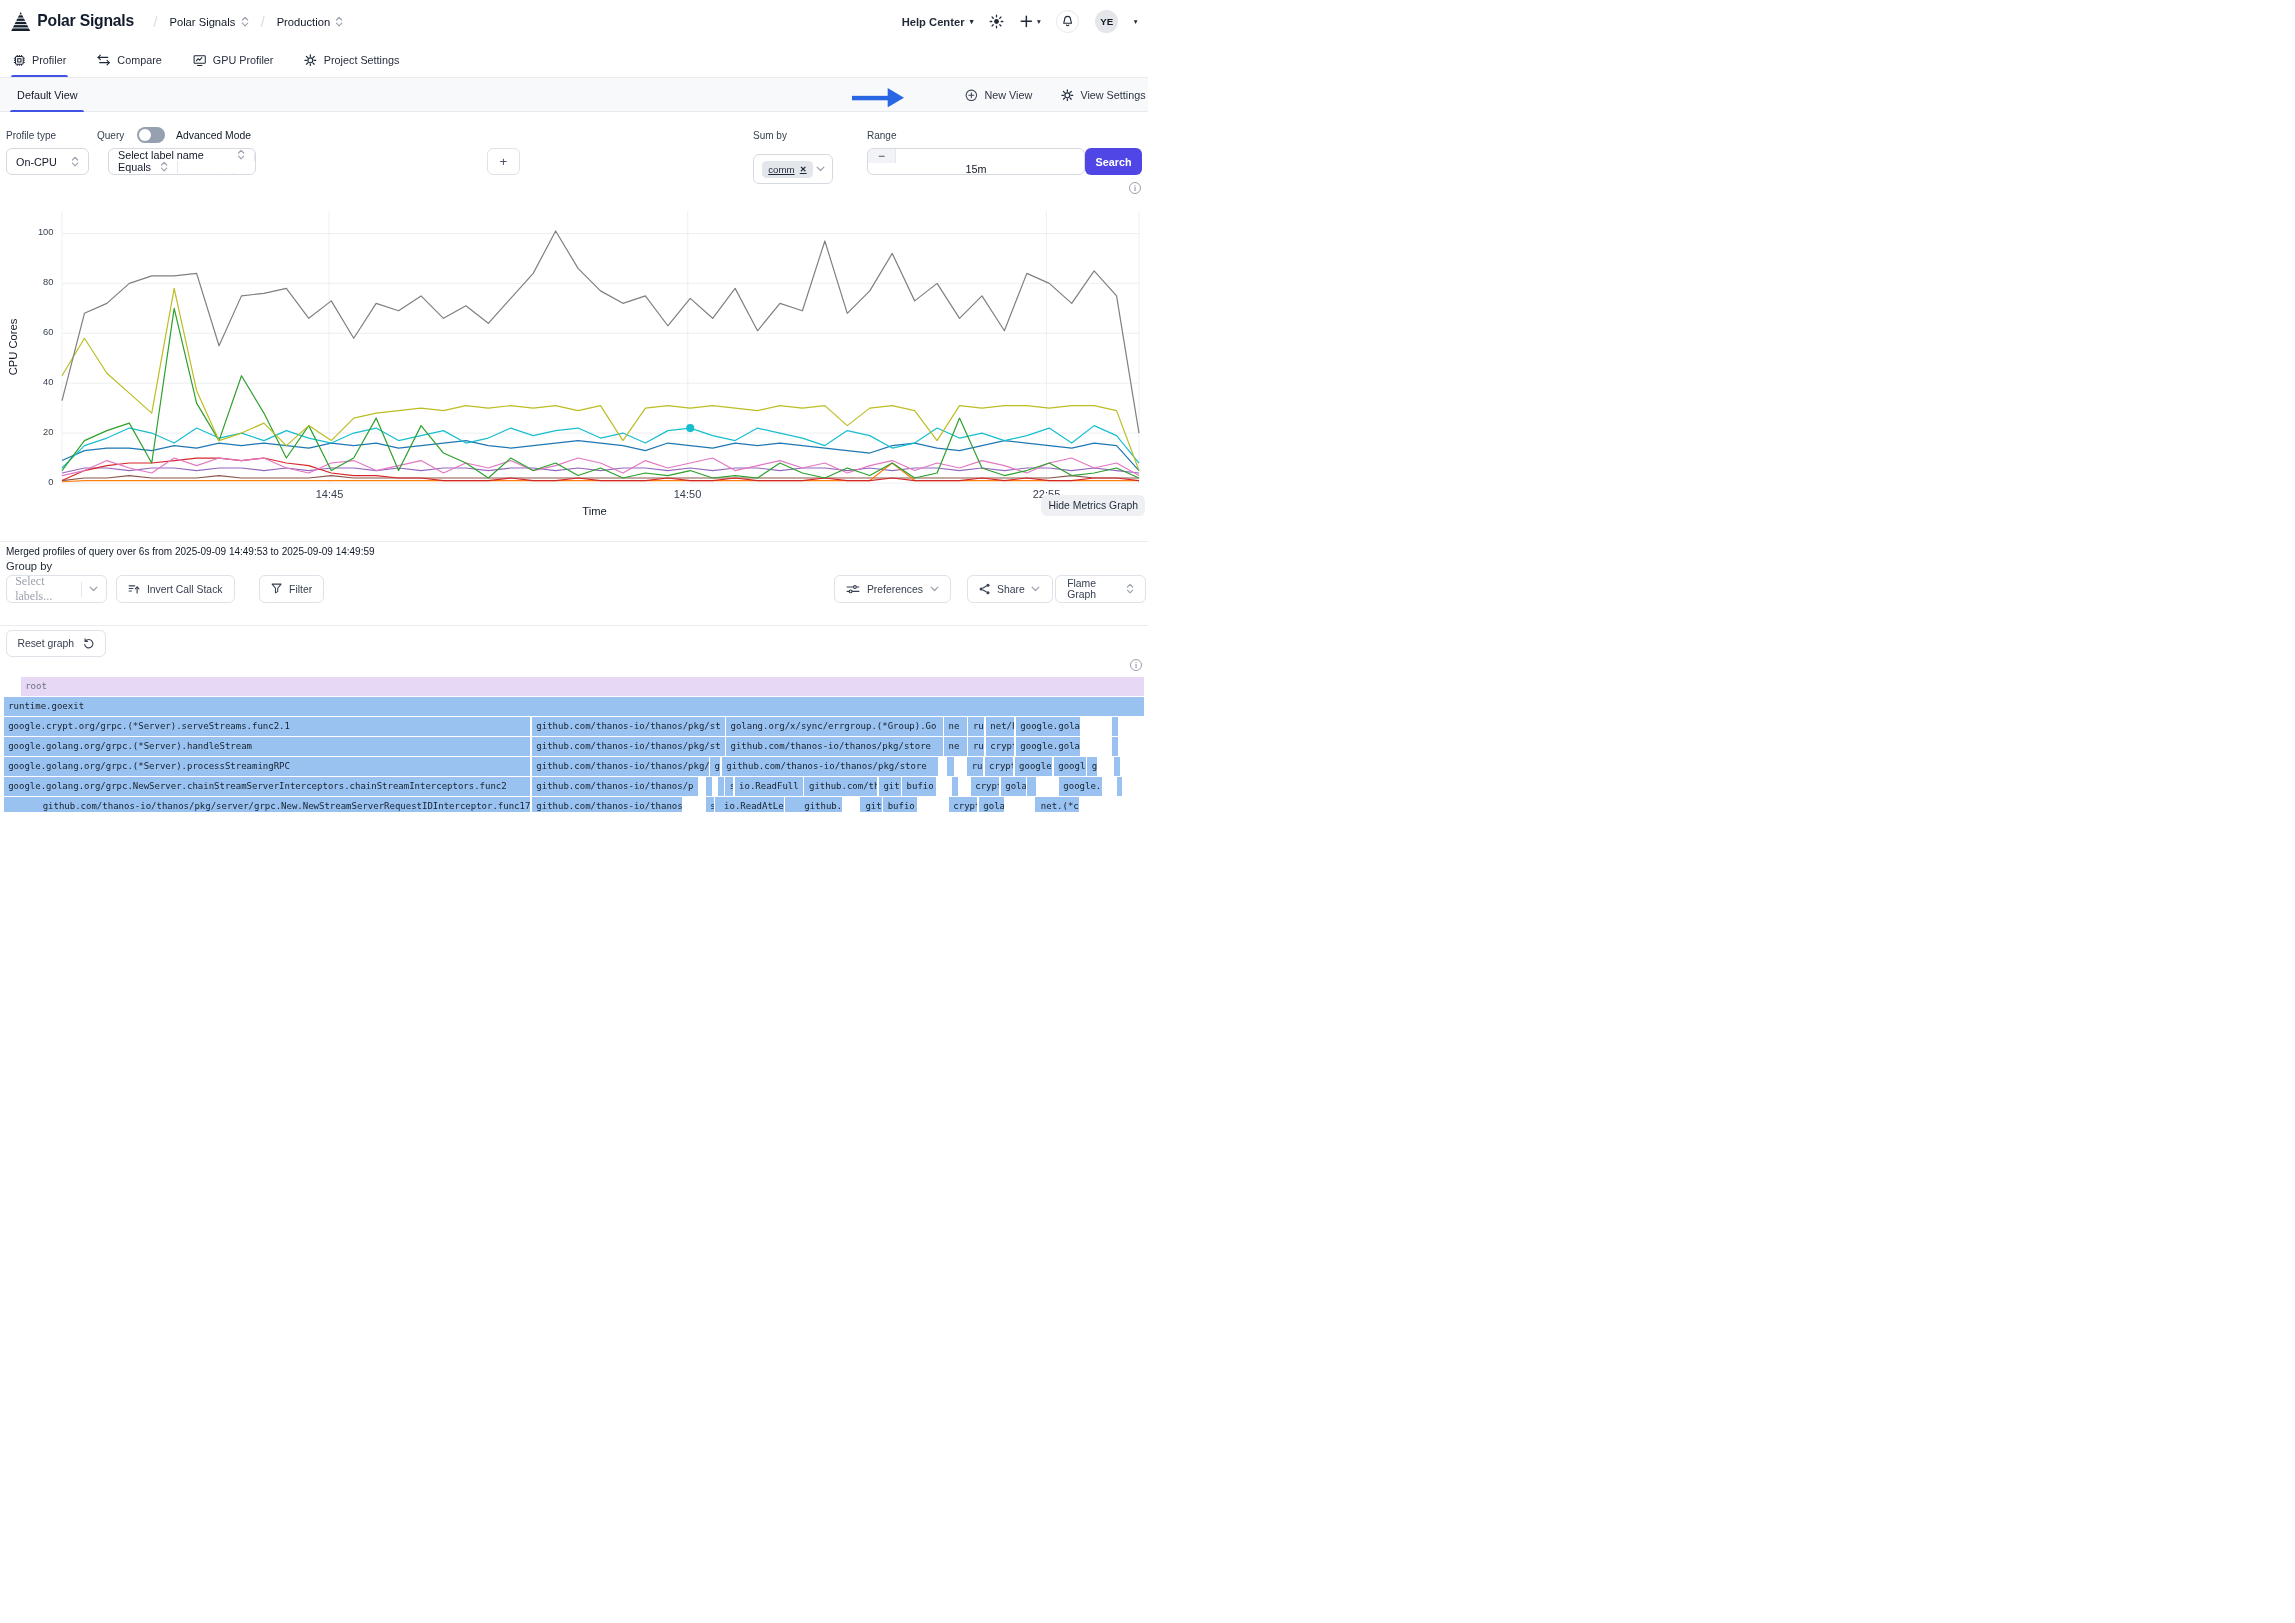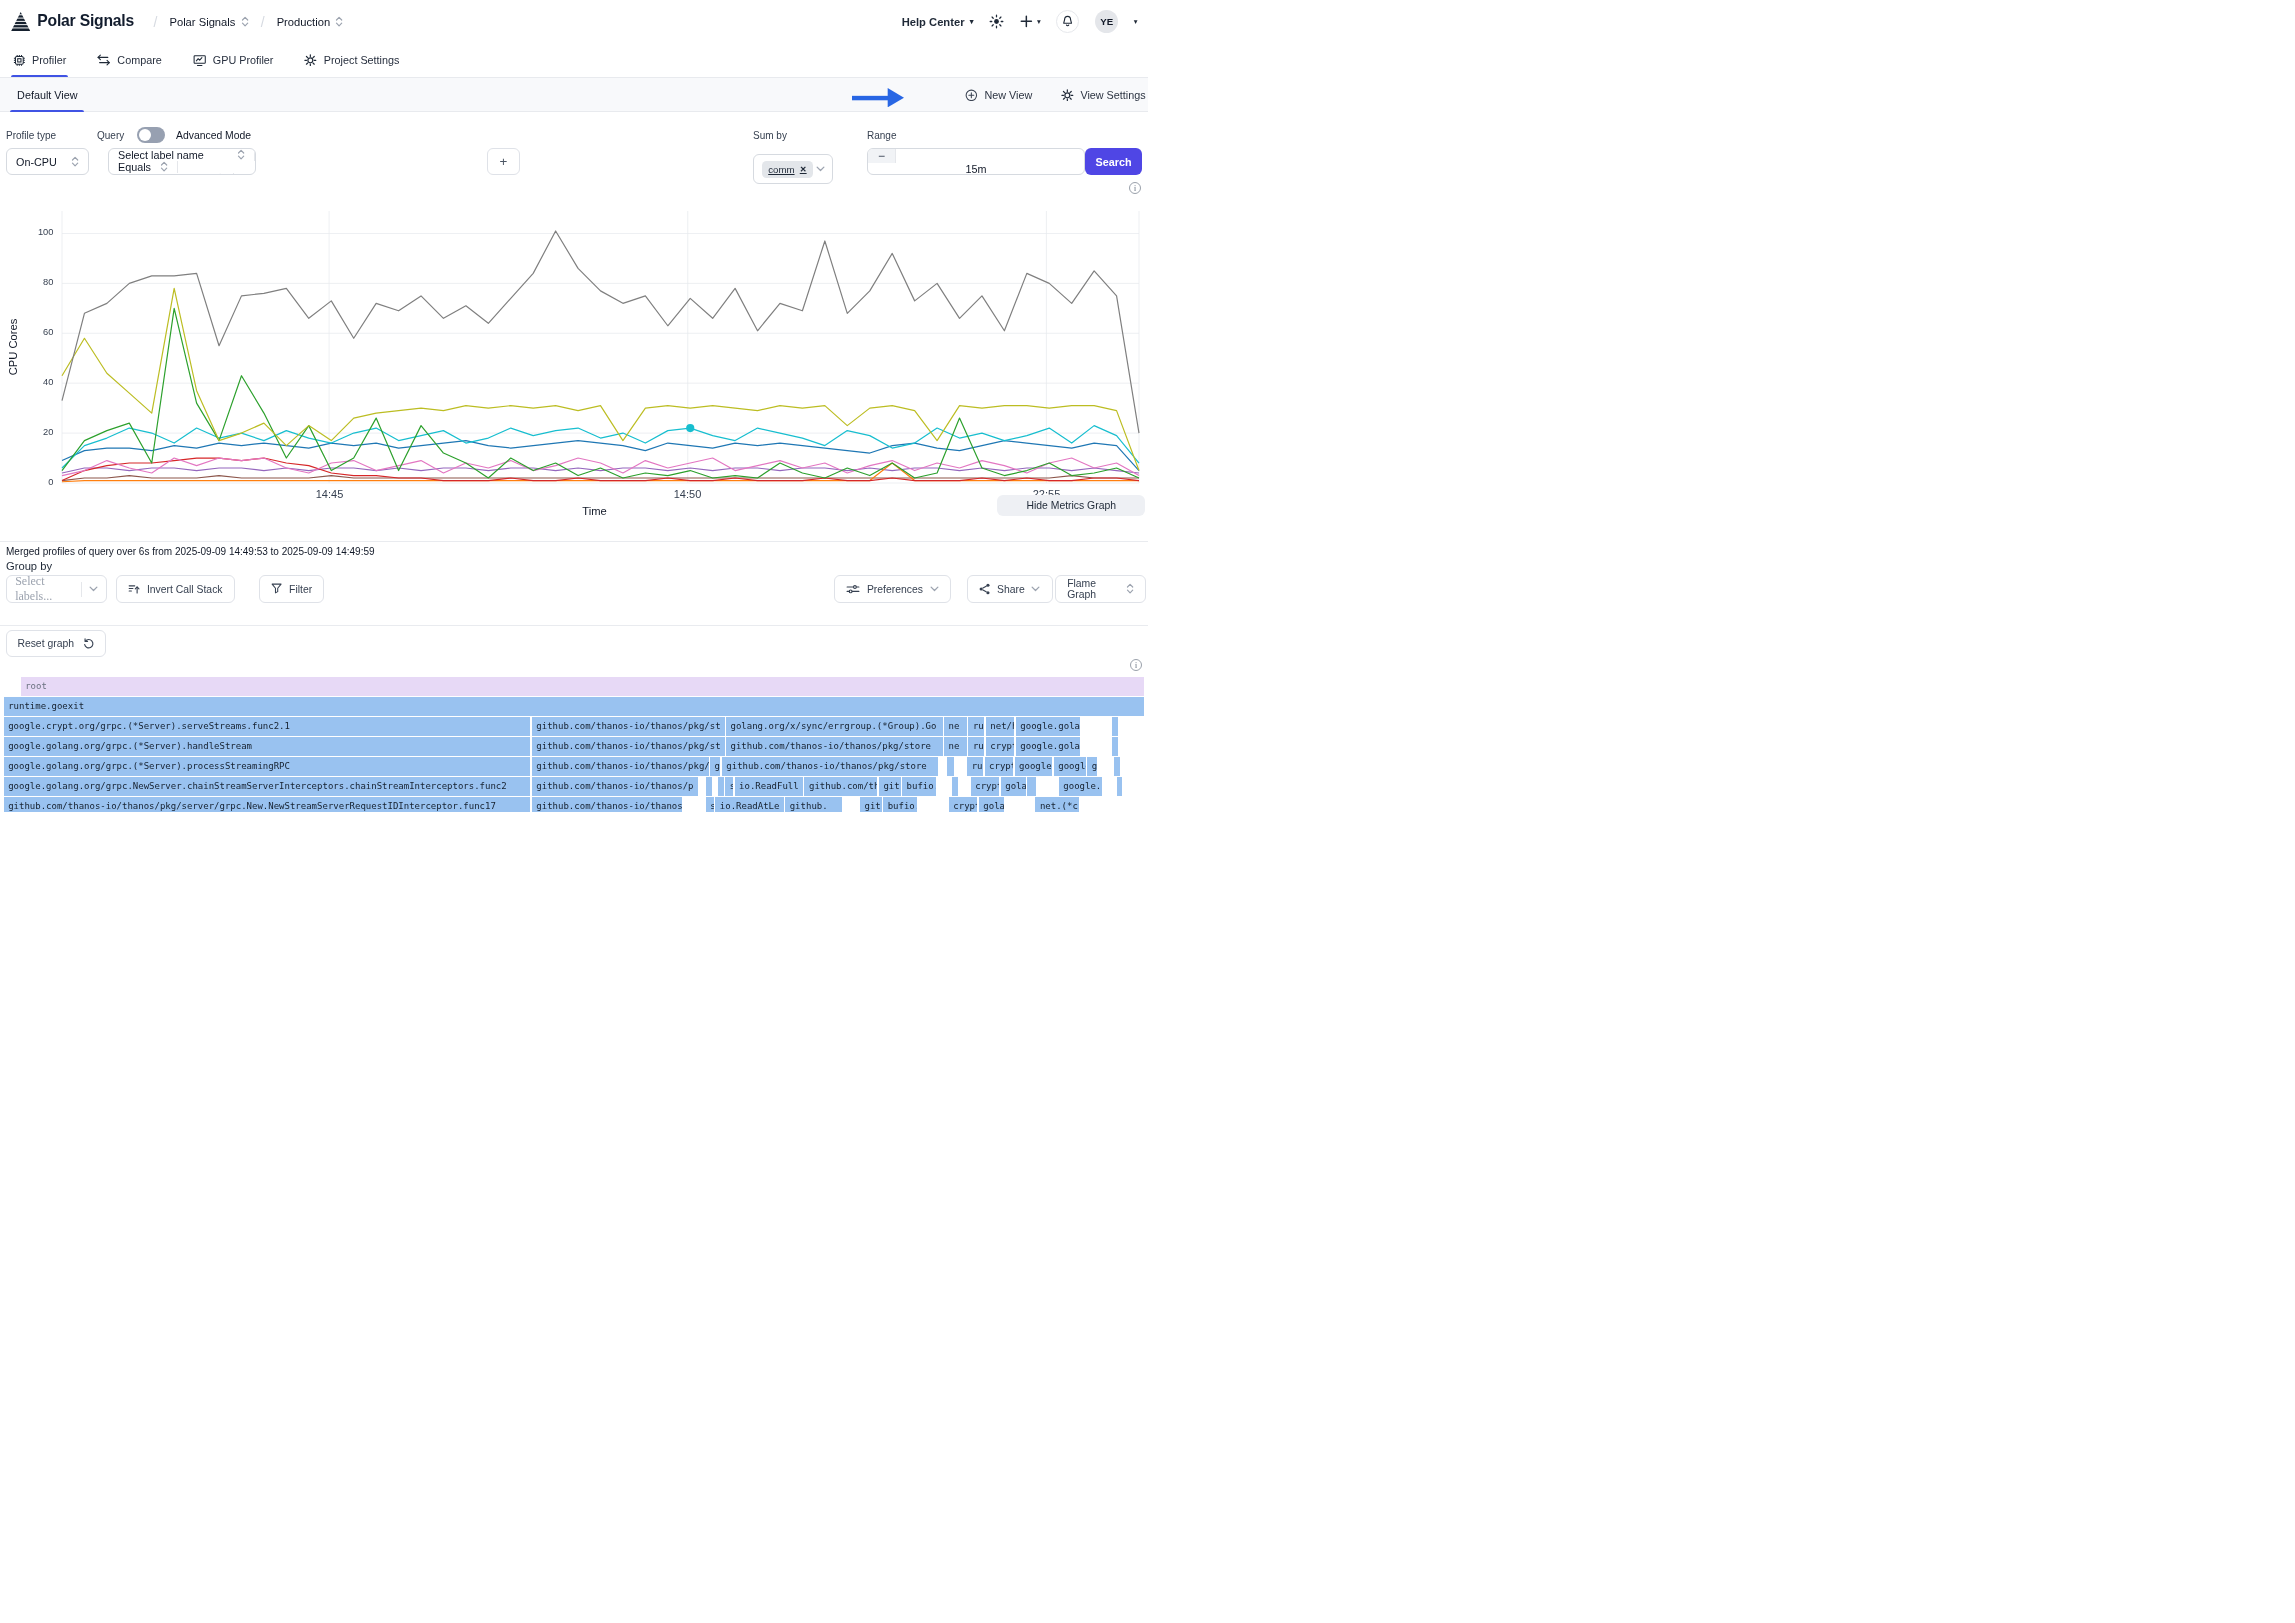--- a/index.html
+++ b/index.html
@@ -51,21 +51,21 @@
   .range-seg { width:28px; display:flex; align-items:center; justify-content:center; background:#f1f3f6; color:#374151; font-size:12px; cursor:pointer; }
   .search-btn { position:absolute; background:#4f46e5; color:#fff; border:none; border-radius:6px; font-size:10.8px; font-weight:600; display:flex; align-items:center; justify-content:center; cursor:pointer; font-family:"Liberation Sans",sans-serif; }
   .info { position:absolute; width:12px; height:12px; border:1.2px solid #9aa1ab; border-radius:50%; color:#9aa1ab; font-size:7.5px; font-weight:700; display:flex; align-items:center; justify-content:center; cursor:pointer; font-family:"Liberation Serif",serif; }
 
   
   .plot { left:62px; top:211px; width:1077px; height:272px; cursor:crosshair; }
   .plot svg { display:block; width:100%; height:100%; overflow:visible; }
   .ytick { position:absolute; left:13.4px; width:40px; text-align:right; font-size:9.3px; color:#374151; }
   .xtick { position:absolute; top:488px; width:45px; text-align:center; font-size:11px; color:#374151; }
   .axis-label { position:absolute; font-size:11.2px; color:#111827; }
-  .hide-btn { position:absolute; background:#eef0f4; border:none; border-radius:6px; font-size:10.4px; color:#1f2937; padding:0 29px; height:21px; display:flex; align-items:center; cursor:pointer; font-family:"Liberation Sans",sans-serif; }
+  .hide-btn { position:absolute; background:#eef0f4; border:none; border-radius:6px; font-size:10.4px; color:#1f2937; padding:0 7px; height:21px; display:flex; align-items:center; cursor:pointer; font-family:"Liberation Sans",sans-serif; }
   .divider { position:absolute; left:0; right:0; height:0.7px; background:#e9ebef; }
 
   
   .toolbtn { position:absolute; top:575px; height:28px; display:flex; align-items:center; gap:6.7px; background:#fff; border:0.7px solid #dfe2e8; border-radius:6px; padding:0 11.2px; font-size:10.4px; color:#374151; cursor:pointer; }
 
   
   .flame-row { position:absolute; left:3.7px; width:1140px; height:18.6px; display:flex; gap:1.5px; }
   .fcell { flex:0 0 auto; height:18.6px; background:#99c2f0; overflow:hidden; white-space:nowrap; font-family:"DejaVu Sans Mono","Liberation Mono",monospace; font-size:9px; line-height:18.6px; color:#15202e; padding-left:4.5px; cursor:pointer; }
   .fcell.root { background:#e7d9f6; color:#6b7280; }
   .fcell.gap { background:transparent; cursor:default; padding:0; }
@@ -499,21 +499,21 @@
         <div class="fcell" style="width: 0.5%;"></div>
         <div class="fcell gap" style="width: 0.9%;"></div>
         <div class="fcell" style="width: 2.5%;">crypt</div>
         <div class="fcell" style="width: 2.2%;">gola</div>
         <div class="fcell" style="width: 0.8%;"></div>
         <div class="fcell gap" style="width: 1.7%;"></div>
         <div class="fcell" style="width: 3.8%;">google.</div>
         <div class="fcell gap" style="width: 1%;"></div>
         <div class="fcell" style="width: 0.5%;"></div>
       </div>
-      <div class="flame-row" style="top: 797px;">
+      <div class="flame-row" style="top: 797px; text-align: right;">
         <div class="fcell" style="width: 46.2%;">github.com/thanos-io/thanos/pkg/server/grpc.New.NewStreamServerRequestIDInterceptor.func17</div>
         <div class="fcell" style="width: 13.2%;">github.com/thanos-io/thanos/p</div>
         <div class="fcell gap" style="width: 1.8%;"></div>
         <div class="fcell" style="width: 0.7%;">s</div>
         <div class="fcell" style="width: 6%;">io.ReadAtLe</div>
         <div class="fcell" style="width: 5%;">github.</div>
         <div class="fcell gap" style="width: 1.3%;"></div>
         <div class="fcell" style="width: 1.9%;">git</div>
         <div class="fcell" style="width: 3%;">bufio.</div>
         <div class="fcell gap" style="width: 2.5%;"></div>

